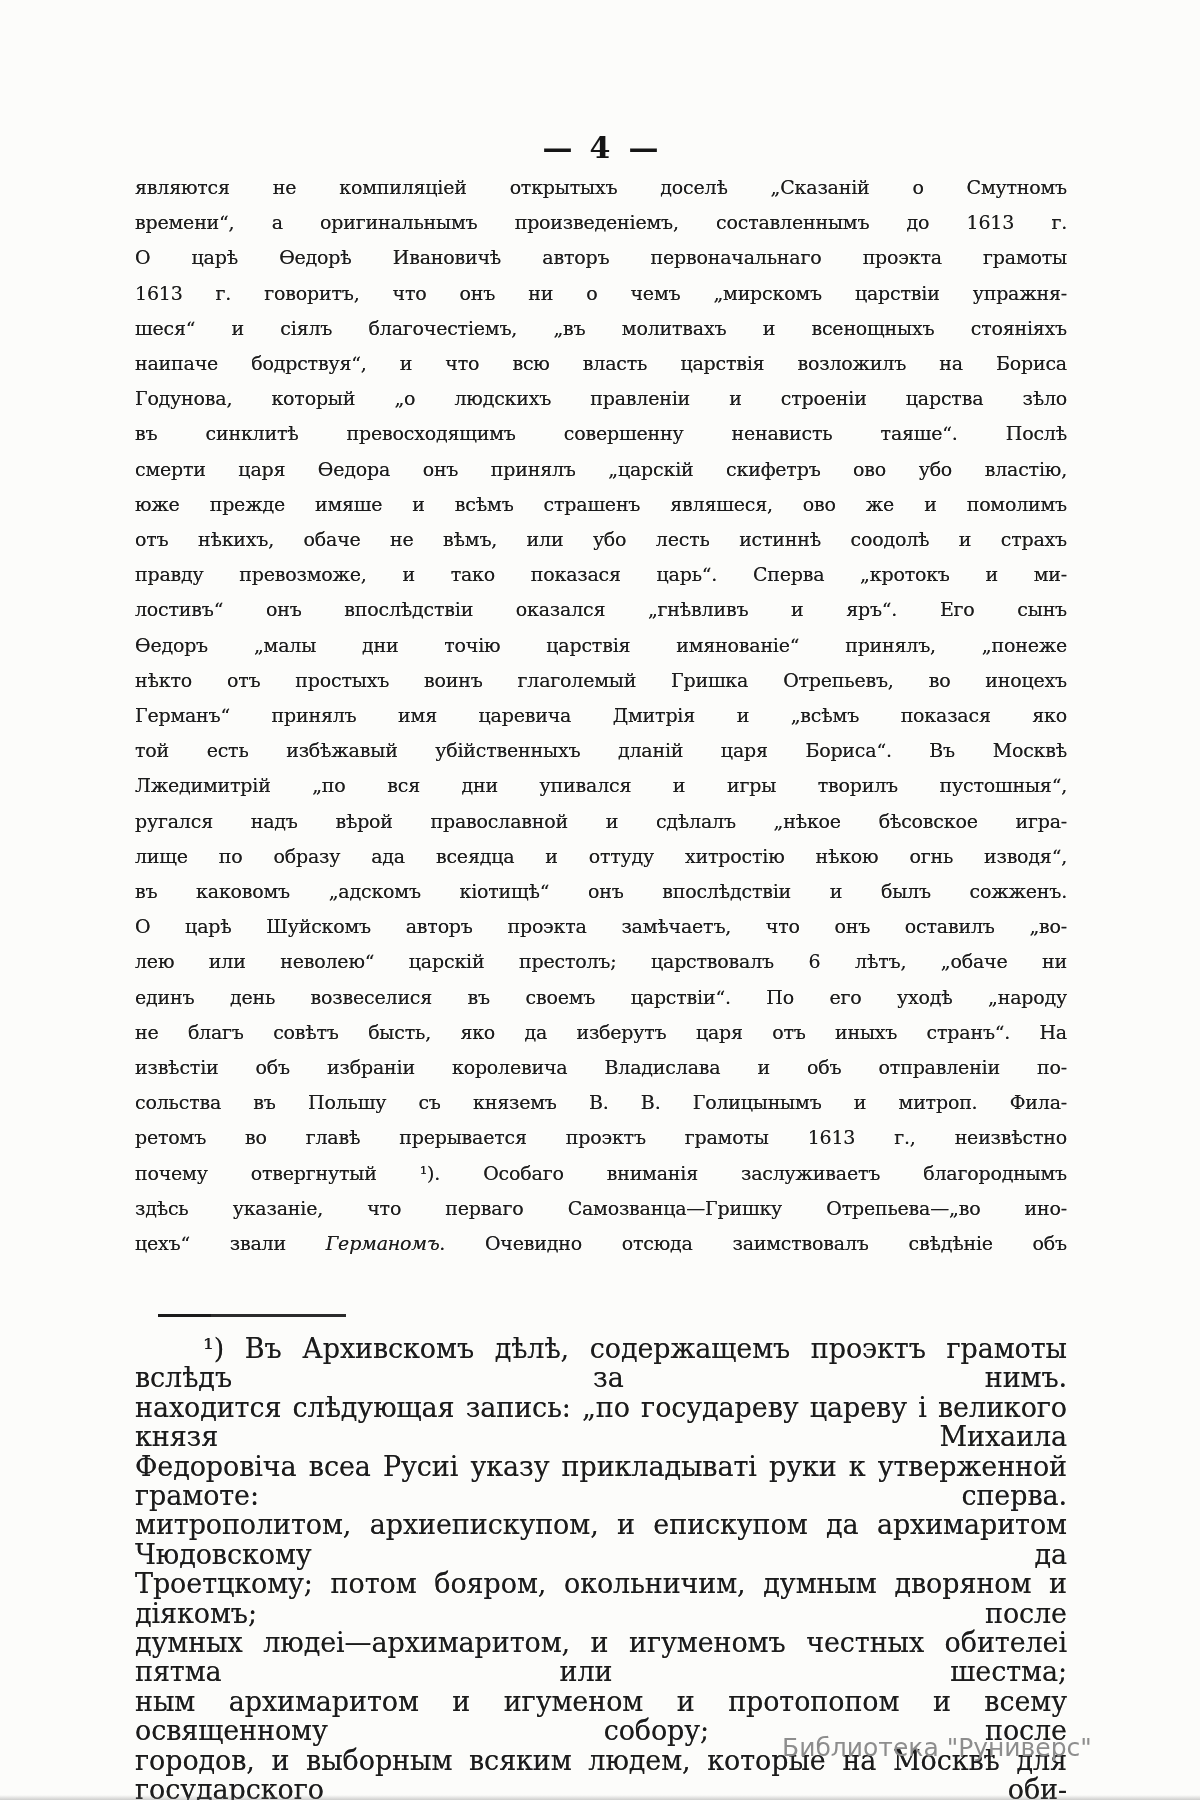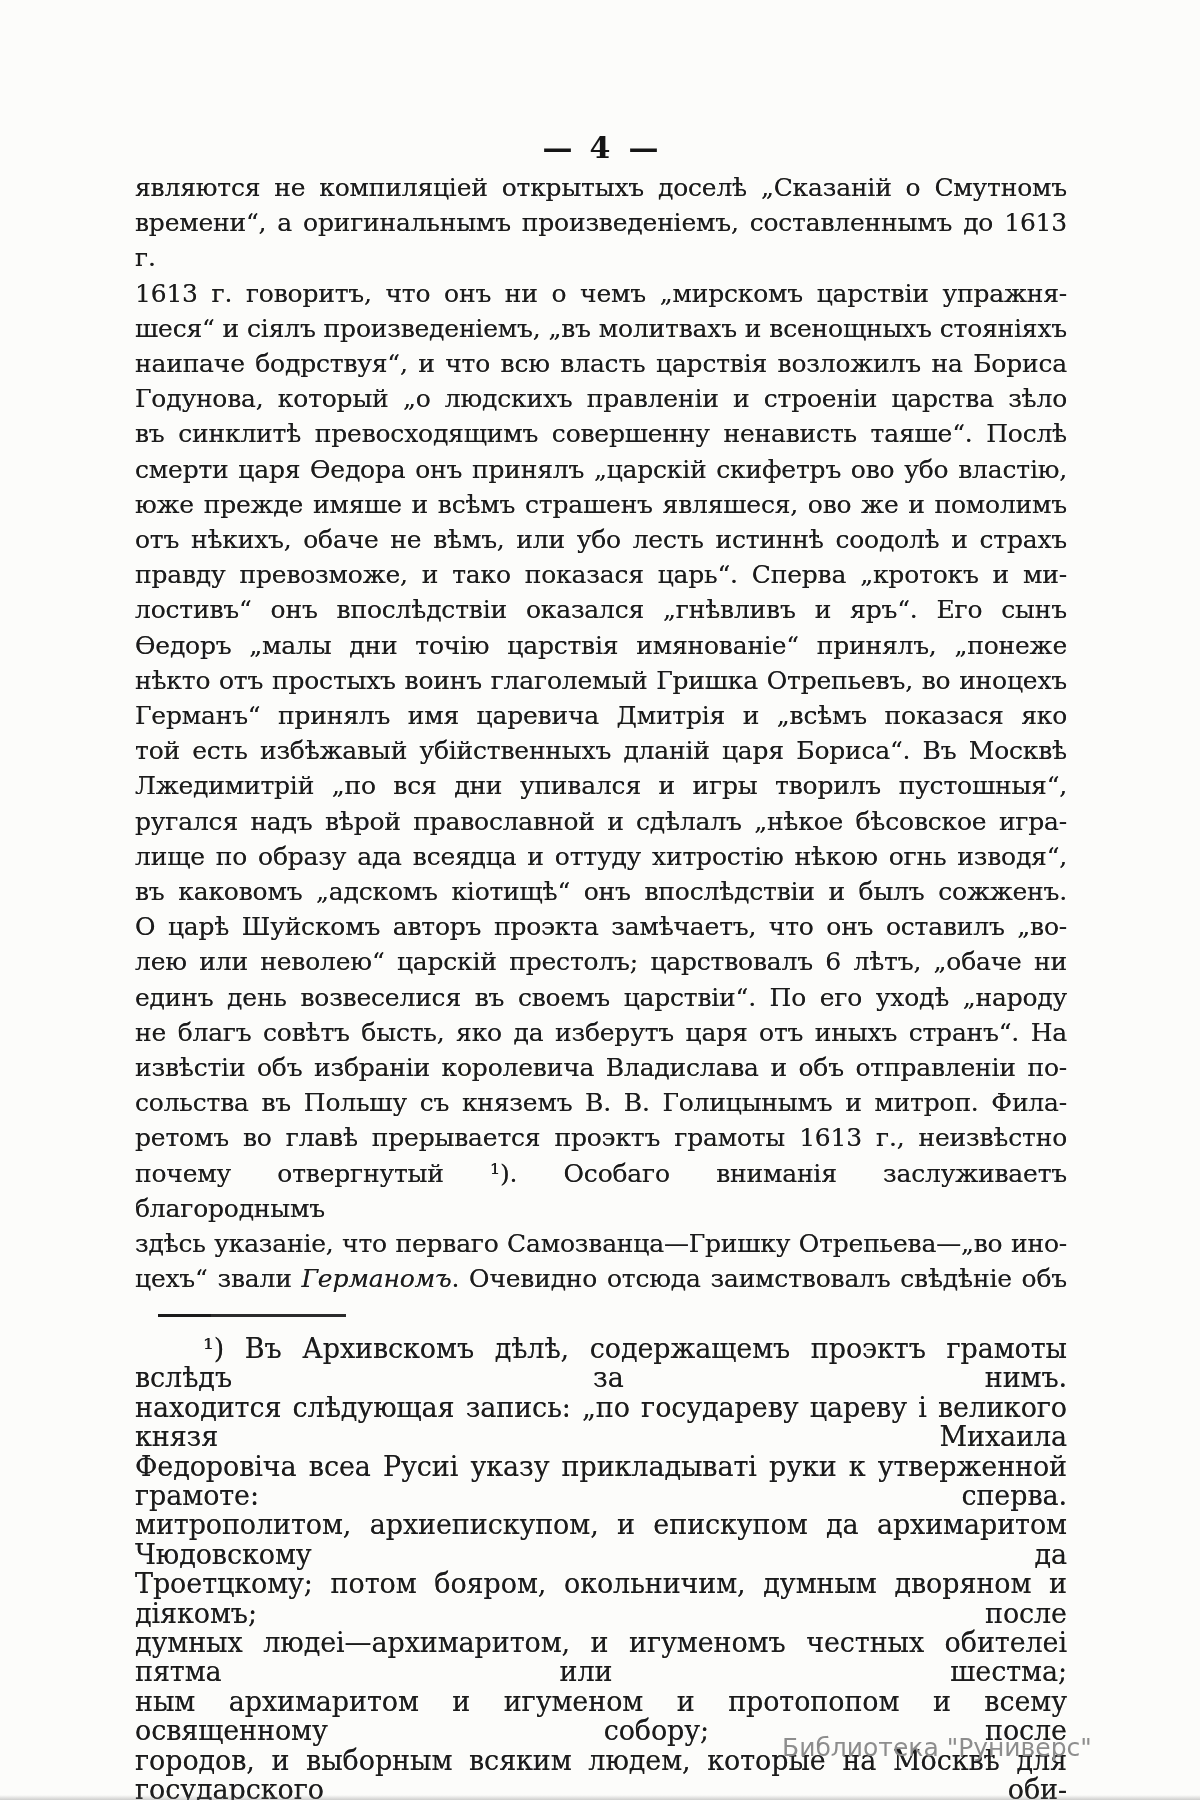--- a/index.html
+++ b/index.html
@@ -21,21 +21,21 @@
     text-align: center;
     font-size: 30px;
     font-weight: bold;
     color: #151515;
   }
   .page-header .dash { display: inline-block; margin: 0 18px; letter-spacing: -1px; }
   .page-header .num { display: inline-block; }
   .main-text {
     position: absolute;
     left: 135px; top: 170px; width: 932px;
-    font-size: 25px;
+    font-size: 19px;
     line-height: 35.2px;
     letter-spacing: -0.2px;
     text-shadow: 0 0 0.5px rgba(20,20,20,0.65);
   }
   .line {
     text-align: justify;
     text-align-last: justify;
     white-space: normal;
   }
   .footnote-rule {
@@ -73,22 +73,23 @@
 
 <div class="page">
 
   <div class="page-header">
     <span class="dash">—</span><span class="num">4</span><span class="dash">—</span>
   </div>
 
   <div class="main-text" id="main-text">
       <div class="line"><span>являются не компиляціей открытыхъ доселѣ „Сказаній о Смутномъ</span></div>
       <div class="line"><span>времени“, а оригинальнымъ произведеніемъ, составленнымъ до 1613 г.</span></div>
+      <div class="line"><span>О царѣ Ѳедорѣ Ивановичѣ авторъ первоначальнаго проэкта грамоты</span></div>
       <div class="line"><span>1613 г. говоритъ, что онъ ни о чемъ „мирскомъ царствіи упражня-</span></div>
-      <div class="line"><span>шеся“ и сіялъ произведеніемъ, „въ молитвахъ и всенощныхъ стояніяхъ</span></div>
+      <div class="line"><span>шеся“ и сіялъ благочестіемъ, „въ молитвахъ и всенощныхъ стояніяхъ</span></div>
       <div class="line"><span>наипаче бодрствуя“, и что всю власть царствія возложилъ на Бориса</span></div>
       <div class="line"><span>Годунова, который „о людскихъ правленіи и строеніи царства зѣло</span></div>
       <div class="line"><span>въ синклитѣ превосходящимъ совершенну ненависть таяше“. Послѣ</span></div>
       <div class="line"><span>смерти царя Ѳедора онъ принялъ „царскій скифетръ ово убо властію,</span></div>
       <div class="line"><span>юже прежде имяше и всѣмъ страшенъ являшеся, ово же и помолимъ</span></div>
       <div class="line"><span>отъ нѣкихъ, обаче не вѣмъ, или убо лесть истиннѣ соодолѣ и страхъ</span></div>
       <div class="line"><span>правду превозможе, и тако показася царь“. Сперва „кротокъ и ми-</span></div>
       <div class="line"><span>лостивъ“ онъ впослѣдствіи оказался „гнѣвливъ и яръ“. Его сынъ</span></div>
       <div class="line"><span>Ѳедоръ „малы дни точію царствія имянованіе“ принялъ, „понеже</span></div>
       <div class="line"><span>нѣкто отъ простыхъ воинъ глаголемый Гришка Отрепьевъ, во иноцехъ</span></div>

